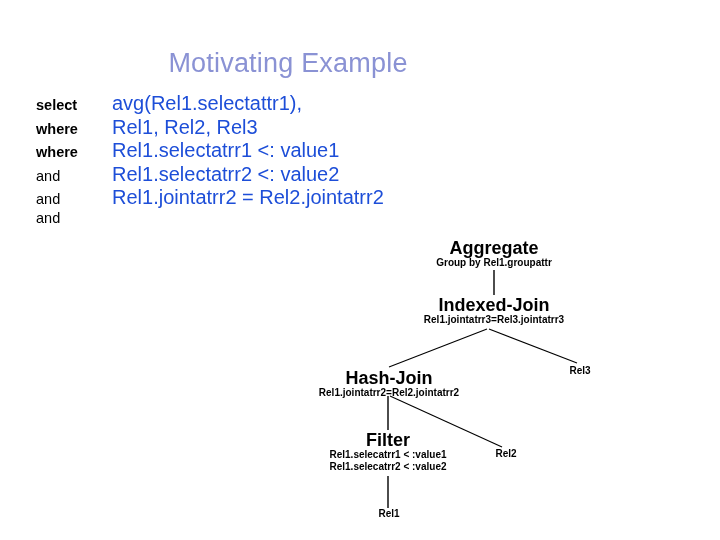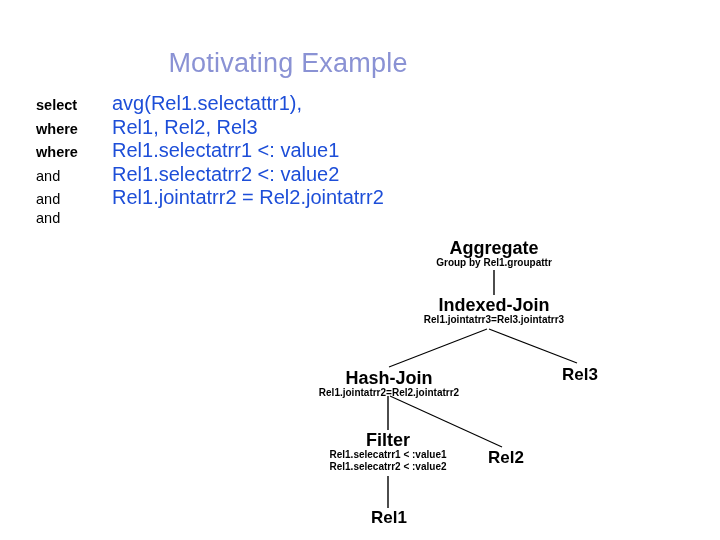--- a/index.html
+++ b/index.html
@@ -87,21 +87,21 @@
     font-weight: bold;
     color: #000000;
     line-height: 1.12;
   }
 
   
   .node-op .node-title { font-size: 18px; }
   .node-op .node-sub   { font-size: 10px; }
 
   
-  .node-rel .node-title { font-size: 17px; }
+  .node-rel .node-title { font-size: 10px; }
 </style>
 </head>
 <body>
 
 <div id="slide-title">Motivating Example</div>
 
 <div id="sql-block">
 
   <div class="sql-row">
     <span class="sql-kw kw-bold">select</span>

